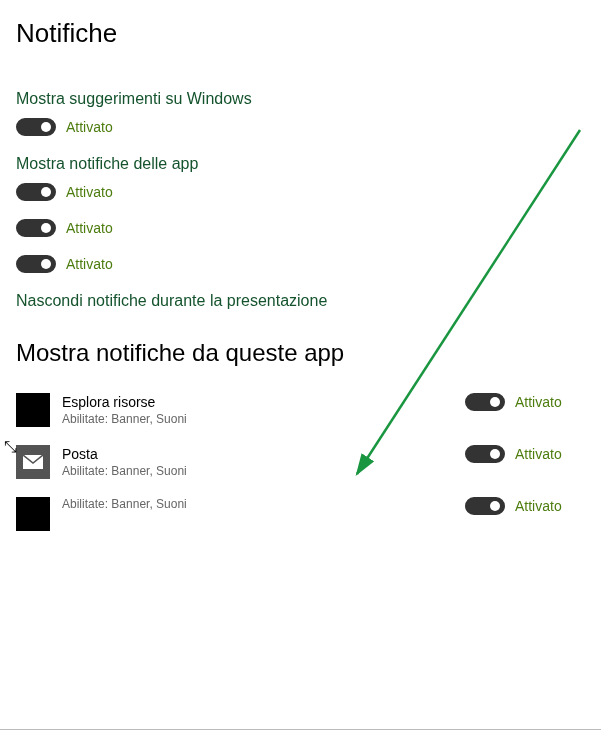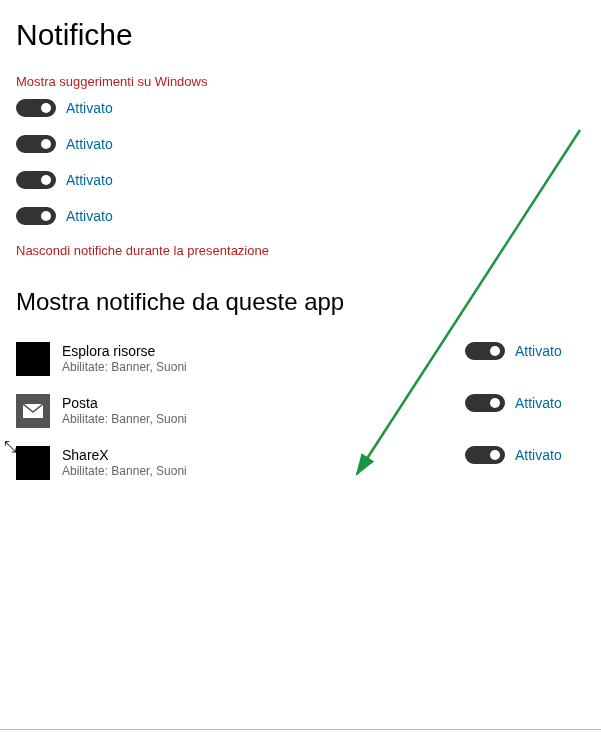--- a/index.html
+++ b/index.html
@@ -7,39 +7,39 @@
       font-family: "Segoe UI", -apple-system, sans-serif;
       background: #ffffff;
       width: 601px;
       height: 750px;
       padding: 18px 16px;
       color: #000;
       position: relative;
       overflow: hidden;
     }
     h1 {
-      font-size: 30px;
+      font-size: 26px;
       font-weight: 300;
-      margin-bottom: 22px;
+      margin-bottom: 40px;
       color: #000;
     }
     h2 {
       font-size: 24px;
       font-weight: 300;
       margin-top: 28px;
       margin-bottom: 26px;
       color: #000;
       position: relative;
     }
     .setting-block {
       margin-bottom: 18px;
     }
     .setting-label {
-      font-size: 13px;
-      color: #b91c1c;
+      font-size: 16px;
+      color: #14532d;
       font-weight: 400;
       margin-bottom: 8px;
       line-height: 1.3;
       max-width: 380px;
     }
     .toggle-row {
       display: flex;
       align-items: center;
       gap: 10px;
     }
@@ -70,21 +70,21 @@
     .toggle.on .knob {
       background: #ffffff;
       right: 3px;
     }
     .toggle.off .knob {
       background: #333333;
       left: 3px;
     }
     .toggle-state {
       font-size: 14px;
-      color: #0369a1;
+      color: #4d7c0f;
       text-align: right;
     }
     .app-list {
       display: flex;
       flex-direction: column;
       gap: 18px;
     }
     .app-row {
       display: flex;
       align-items: flex-start;
@@ -153,20 +153,21 @@
   <div class="setting-label">Mostra suggerimenti su Windows</div>
   <div class="toggle-row">
     <div class="toggle on">
         <div class="knob"></div>
       </div>
     <span class="toggle-state">Attivato</span>
   </div>
 </div>
 
 <div class="setting-block">
+  <div class="setting-label">Mostra notifiche delle app</div>
   <div class="toggle-row">
     <div class="toggle on">
         <div class="knob"></div>
       </div>
     <span class="toggle-state">Attivato</span>
   </div>
 </div>
 
 <div class="setting-block">
   <div class="toggle-row">
@@ -224,21 +225,20 @@
       <div class="toggle on">
           <div class="knob"></div>
         </div>
       <span class="toggle-state">Attivato</span>
     </div>
   </div>
 
   <div class="app-row">
     <div class="app-icon black"></div>
     <div class="app-text">
-      <div class="app-name">ShareX</div>
       <div class="app-sub">Abilitate: Banner, Suoni</div>
     </div>
     <div class="app-toggle-col">
       <div class="toggle on">
           <div class="knob"></div>
         </div>
       <span class="toggle-state">Attivato</span>
     </div>
   </div>
 

